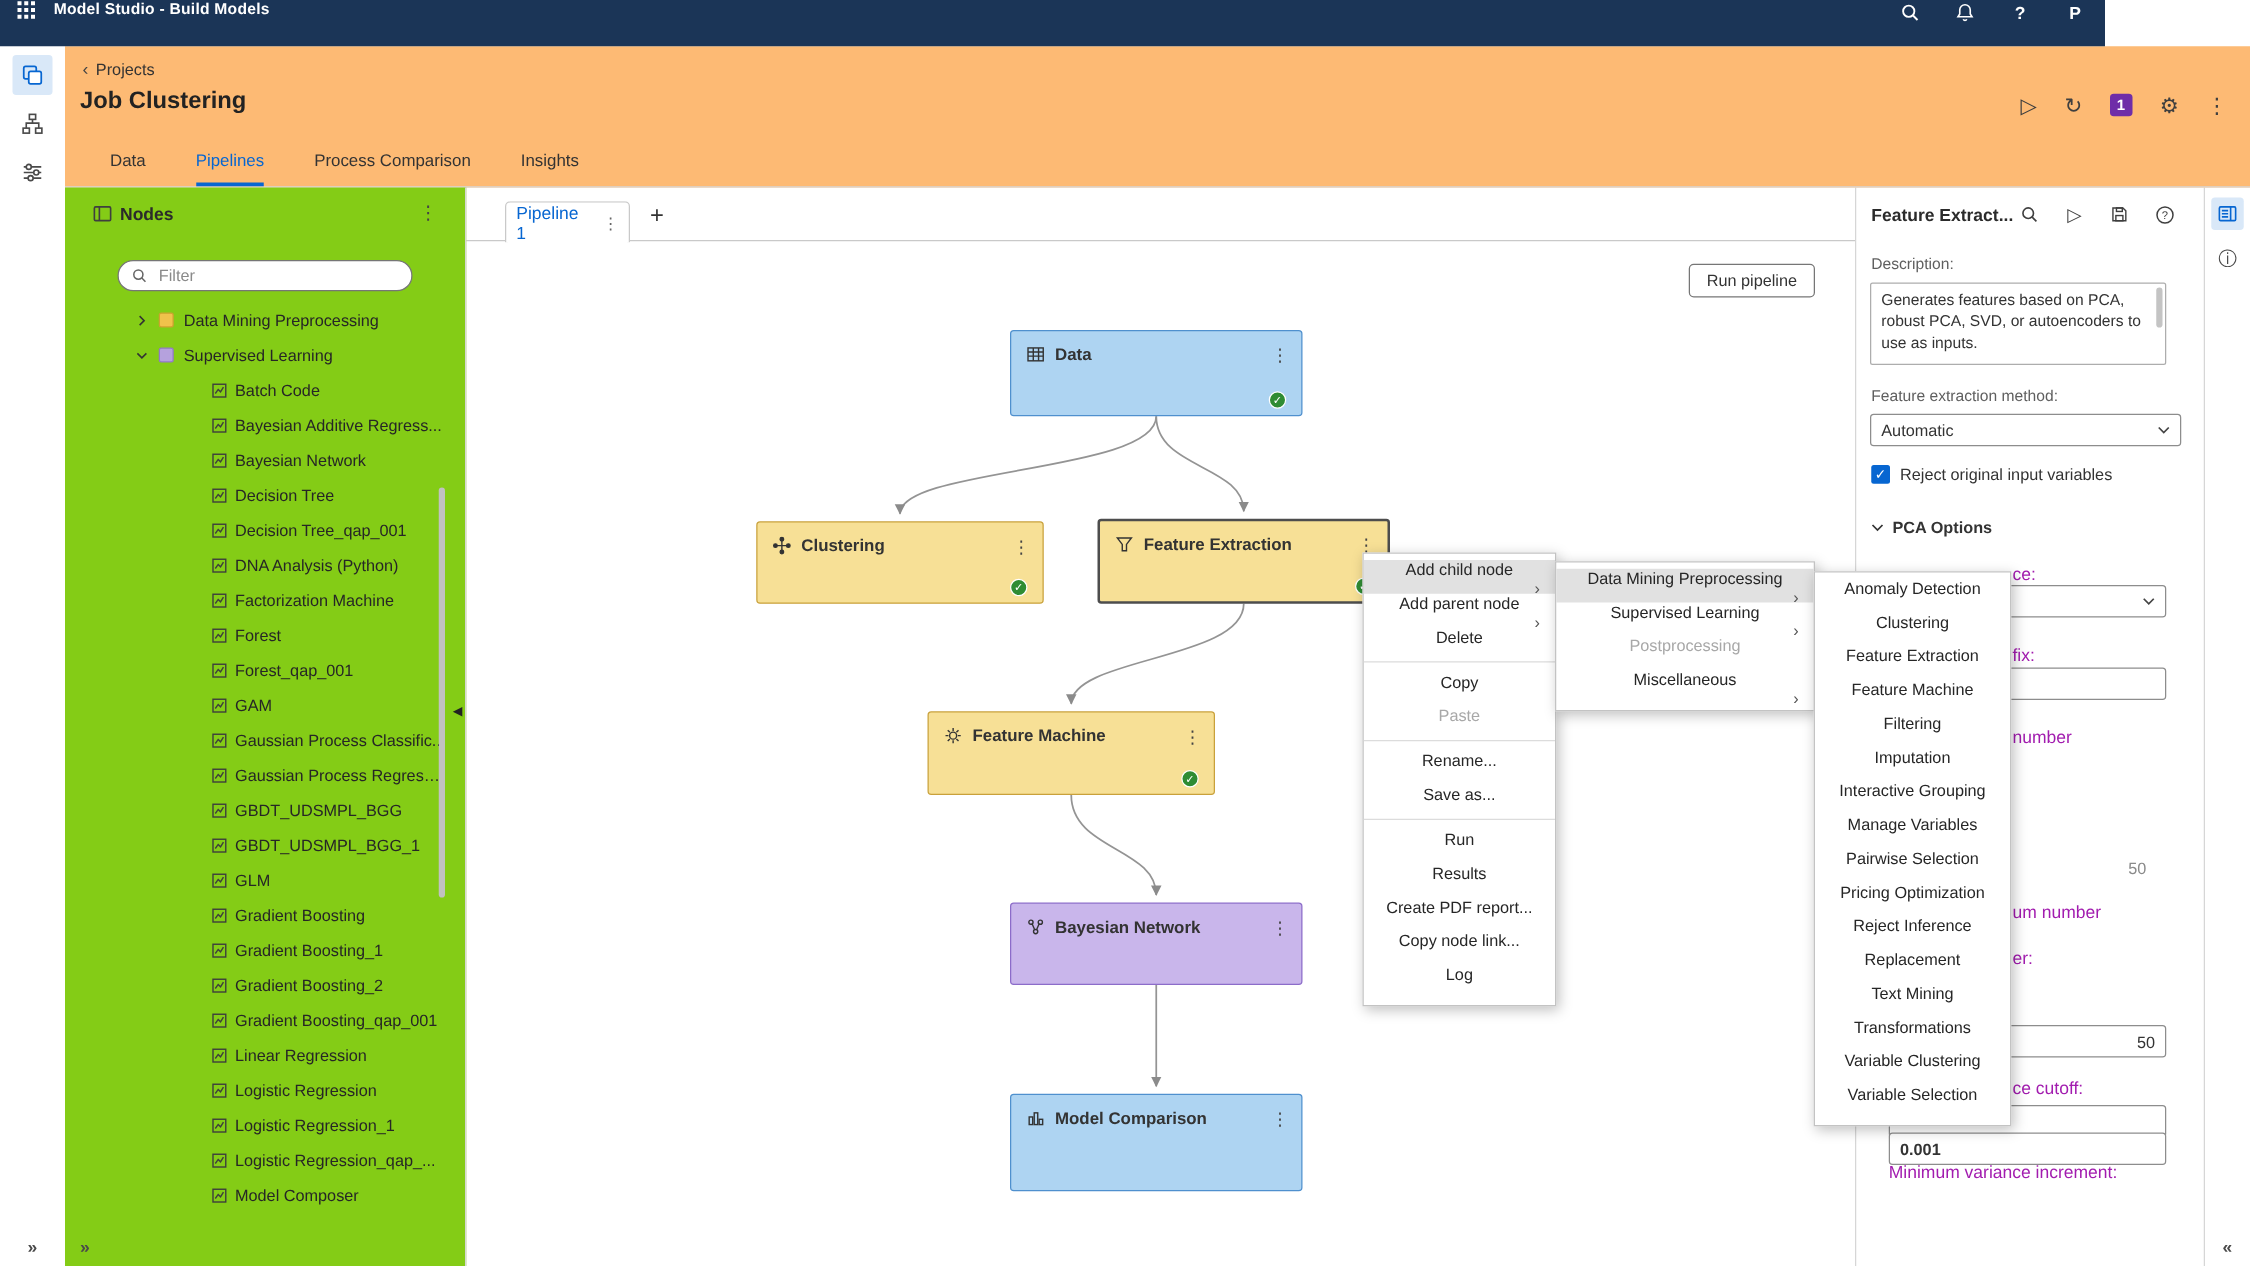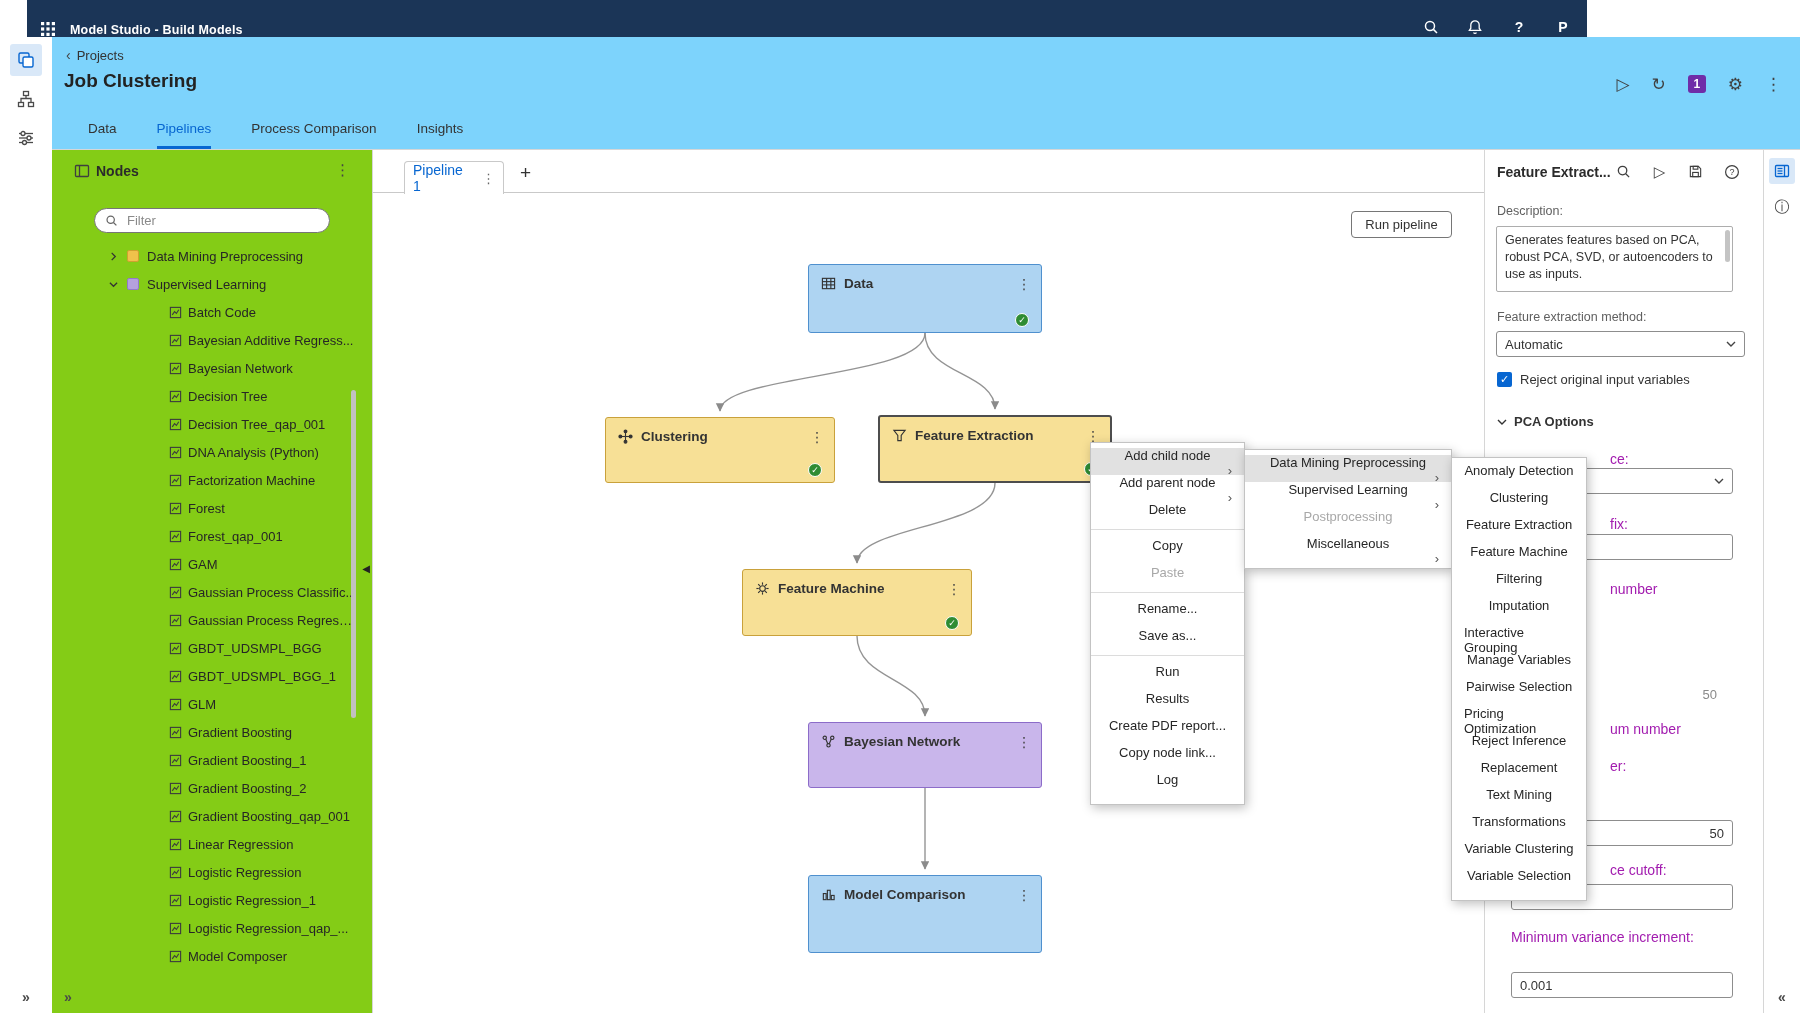--- a/index.html
+++ b/index.html
@@ -4,39 +4,39 @@
 <style>
   * { box-sizing: border-box; }
   html,body { margin:0; padding:0; }
   body {
     width:1800px; height:1013px; position:relative; overflow:hidden;
     font-family:"Liberation Sans", sans-serif; background:#fff; color:#333;
   }
   svg { display:block; }
 
   
-  .topbar { position:absolute; left:0; top:0; width:1560px; height:37px; background:#1b3557;
-            display:flex; align-items:flex-end; color:#fff; z-index:20;margin-left:27px; }
+  .topbar { position:absolute; left:0; top:0; width:1684px; height:37px; background:#1b3557;
+            display:flex; align-items:flex-start; color:#fff; z-index:20; }
   .appgrid { margin-left:13px; cursor:pointer; }
   .topbar-title { margin-left:14px; font-size:12.5px; font-weight:bold; letter-spacing:.2px; }
   .topbar-right { margin-left:auto; margin-right:14px; display:flex; align-items:center; gap:24px; }
   .tb-ic { color:#fff; display:flex; align-items:center; justify-content:center; width:20px; height:20px; cursor:pointer; }
   .tb-help { font-size:14px; font-weight:bold; }
   .tb-avatar { font-size:14px; font-weight:bold; }
 
   
   .leftrail { position:absolute; left:0; top:37px; width:52px; bottom:0; background:#fff; z-index:15; }
   .rail-ic { width:32px; height:32px; margin:7px auto; display:flex; align-items:center; justify-content:center;
              color:#4a4a4a; border-radius:3px; cursor:pointer; }
   .rail-ic.sel { background:#d9e8f8; color:#0766d1; }
   .rail-bottom { position:absolute; bottom:8px; left:0; width:52px; text-align:center; color:#4a4a4a;
                  font-size:14px; font-weight:bold; cursor:pointer; }
 
   
-  .pagehead { position:absolute; left:52px; top:37px; right:0; height:113px; background:#7dd3fc;
+  .pagehead { position:absolute; left:52px; top:37px; right:0; height:113px; background:#fdba74;
               border-bottom:1px solid #d6d6d6; z-index:10; }
   .breadcrumb { position:absolute; left:14px; top:10px; font-size:13px; color:#333; cursor:pointer; }
   .breadcrumb .bc-ch { color:#444; margin-right:6px; font-size:14px; }
   .page-title { position:absolute; left:12px; top:33px; font-size:19px; font-weight:bold; color:#222; }
   .head-actions { position:absolute; right:18px; top:38px; display:flex; align-items:center; gap:22px; }
   .ha-ic { font-size:17px; color:#3f3f3f; cursor:pointer; line-height:1; }
   .ha-badge { width:18px; height:18px; background:#6f2da8; color:#fff; border-radius:3px; font-size:12px;
               font-weight:bold; display:flex; align-items:center; justify-content:center; cursor:pointer; }
   .tabs { position:absolute; left:36px; bottom:0; display:flex; gap:40px; }
   .tab { font-size:13.5px; color:#333; padding-bottom:10px; cursor:pointer; border-bottom:3px solid transparent; }
@@ -100,21 +100,21 @@
   .n-fe   { left:505px; top:265px; width:234px; height:68px; }
   .n-fm   { left:369px; top:419px; width:230px; height:67px; }
   .n-bn   { left:435px; top:572px; width:234px; height:66px; }
   .n-mc   { left:435px; top:725px; width:234px; height:78px; }
 
   
   .menu { position:absolute; background:#fff; border:1px solid #c3c3c3; box-shadow:2px 3px 10px rgba(0,0,0,.25);
           padding:5px 0; z-index:100; }
   .ctx  { left:1090px; top:442px; width:155px; }
   .sub1 { left:1244px; top:449px; width:208px; }
-  .sub2 { left:1451px; top:457px; width:136px; }
+  .sub2 { left:1451px; top:457px; width:158px; }
   .mi { height:27px; display:flex; align-items:center; padding:0 12px; font-size:13px; color:#262626; cursor:pointer;flex-direction:column; }
   .mi.hl { background:#e1e1e1; }
   .mi.dis { color:#a8a8a8; cursor:default; }
   .mi .arrow { margin-left:auto; color:#555; font-size:13px; visibility:hidden; }
   .mi.has-sub .arrow { visibility:visible; }
   .mi.sep { height:9px; padding:0 0; pointer-events:none; align-items:center; }
   .mi.sep::after { content:""; display:block; width:100%; height:1px; background:#dcdcdc; }
 
   
   .rpanel { position:absolute; left:1484px; top:150px; width:279px; bottom:0; background:#fff;
@@ -144,21 +144,21 @@
   .f-gray50 { left:206px; top:537px; width:26px; text-align:right; color:#8a8a8a; font-size:13px; }
   .f-umnumber { left:125px; top:571px; }
   .f-er { left:125px; top:608px; }
   .f-cecutoff { left:125px; top:712px; }
   .f-minvar { left:26px; top:779px; }
   .rinput { position:absolute; left:26px; width:222px; height:26px; border:1px solid #8d8d8d; border-radius:3px;
             font-family:"Liberation Sans",sans-serif; font-size:13px; color:#333; padding:0 8px; background:#fff; }
   .in-1 { top:384px; }
   .in-50 { top:670px; text-align:right; }
   .in-2 { top:734px; }
-  .in-minvar { top:822px; }
+  .in-minvar { top:756px;font-weight:bold; }
 
   
   .rightrail { position:absolute; left:1763px; top:150px; width:37px; bottom:0; background:#fff;
                border-left:1px solid #d6d6d6; z-index:5; }
   .rr-ic { width:26px; height:26px; margin:8px auto 0; display:flex; align-items:center; justify-content:center;
            border-radius:3px; color:#4a4a4a; cursor:pointer; }
   .rr-ic.sel { background:#d9e8f8; color:#0766d1; }
   .rr-info { margin-top:14px; font-size:15px; text-align:center; color:#4a4a4a; cursor:pointer; }
   .rr-bottom { position:absolute; bottom:8px; left:0; width:100%; text-align:center; font-size:14px;
                font-weight:bold; color:#4a4a4a; cursor:pointer; }

